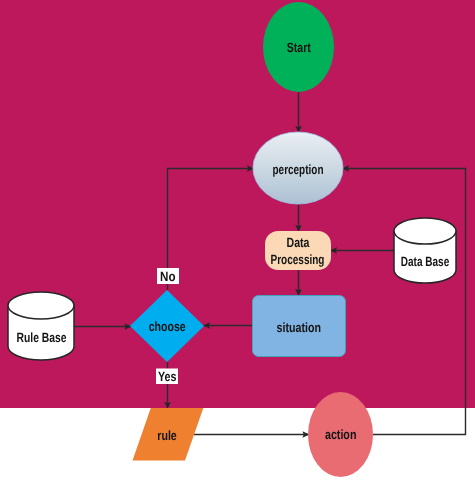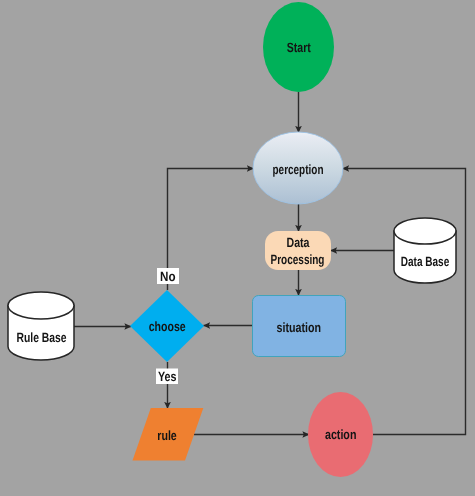--- a/index.html
+++ b/index.html
@@ -1,18 +1,18 @@
 <!DOCTYPE html>
 <html><head>
 <meta charset="utf-8">
 <title>Agent Flowchart</title>
 <style>
   html,body{margin:0;padding:0;background:#ffffff;}
   body{width:475px;height:496px;overflow:hidden;font-family:"Liberation Sans",sans-serif;}
-  #canvas{position:relative;width:475px;height:496px;background:#a3a3a3;}
+  #canvas{position:relative;width:475px;height:408px;background:#be185d;}
   svg{display:block;transform:translateZ(0);}
   .lbl{font-family:"Liberation Sans",sans-serif;font-weight:bold;fill:#141414;font-size:13.4px;
        -webkit-font-smoothing:antialiased;text-rendering:geometricPrecision;}
 </style>
 </head>
 <body>
 
 <div id="canvas">
 <svg width="475" height="496" viewBox="0 0 475 496">
   <defs>

